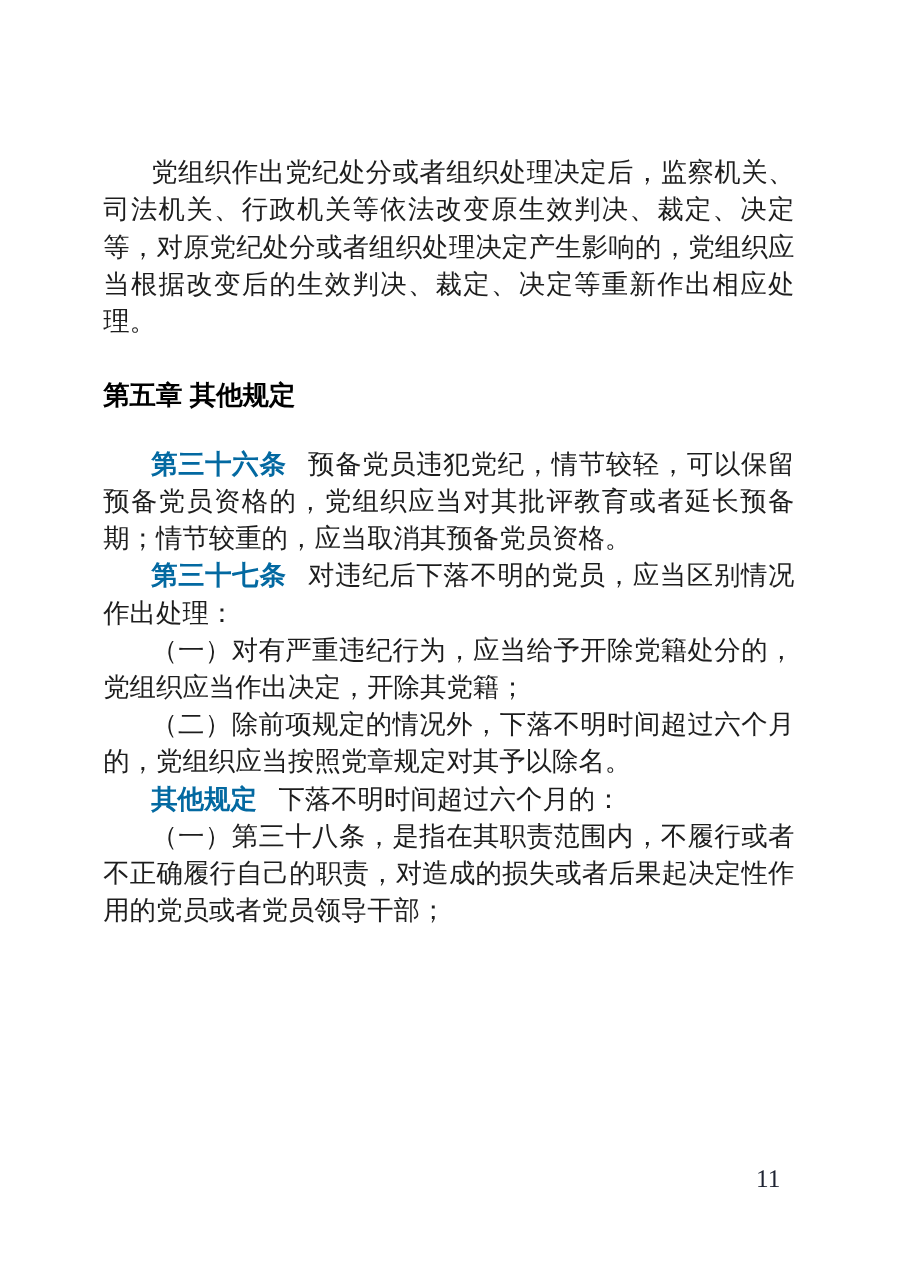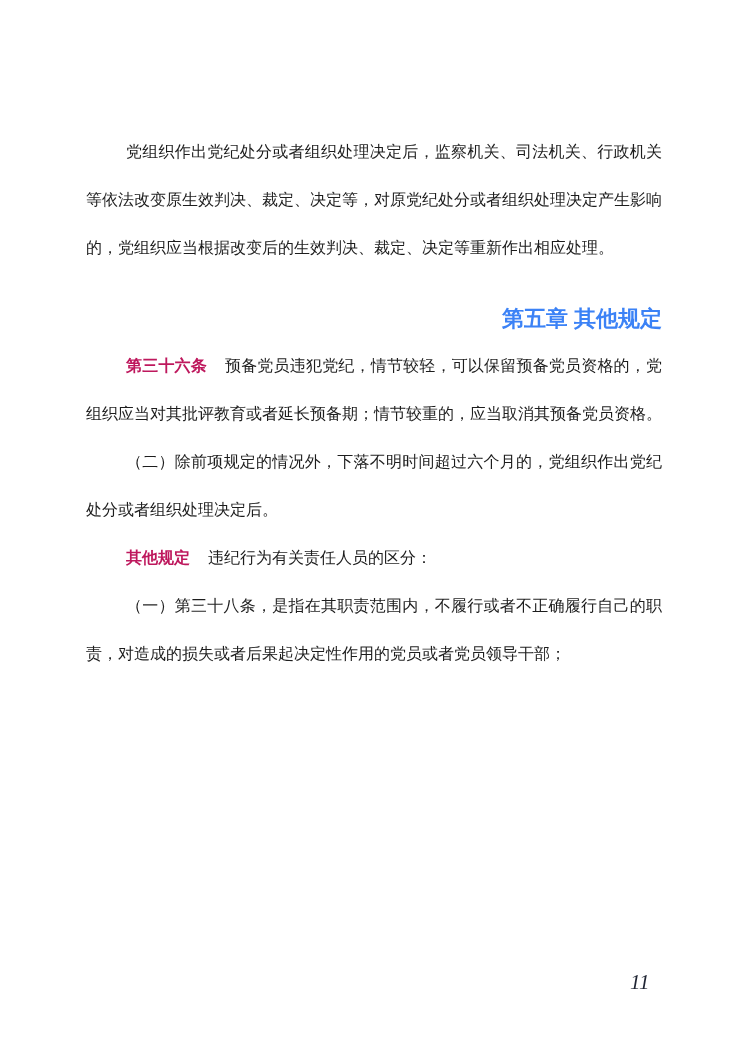--- a/index.html
+++ b/index.html
@@ -13,72 +13,73 @@
     height: 1060px;
     background: #ffffff;
     overflow: hidden;
     font-family: "Liberation Serif", serif;
   }
   .doc-body {
     padding: 128px 88px 0 86px;
   }
   .para {
     margin: 0;
-    font-size: 16px;
-    line-height: 48px;
+    font-size: 22px;
+    line-height: 31px;
     color: #1d1d1d;
     text-align: justify;
     text-indent: 40px;
     letter-spacing: 0;
     word-break: normal;
     line-break: strict;
   }
   .term {
     font-weight: bold;
     margin-right: 18px;
-    color: #be185d;
+    color: #0369a1;
   }
   .chapter {
-    margin: 29px 0 6px 0;
+    margin: 29px 0 24px 0;
     font-size: 22px;
     line-height: 35px;
     font-weight: bold;
-    text-align: right;
+    text-align: left;
     text-indent: 0;
-    color: #3b82f6;
+    color: #000000;
     font-family: "Liberation Sans", sans-serif;
   }
   .page-num {
     position: absolute;
     top: 971px;
     left: 630px;
     font-size: 21px;
     line-height: 22px;
     color: #1f2433;
     font-family: "Liberation Serif", serif;
-    font-style: italic;
   }
 </style>
 </head>
 <body>
 
 <div class="page">
   <div class="doc-body">
 
     <p class="para">党组织作出党纪处分或者组织处理决定后，监察机关、司法机关、行政机关等依法改变原生效判决、裁定、决定等，对原党纪处分或者组织处理决定产生影响的，党组织应当根据改变后的生效判决、裁定、决定等重新作出相应处理。</p>
 
     <h2 class="chapter">第五章 其他规定</h2>
 
     <p class="para"><b class="term">第三十六条</b><span>预备党员违犯党纪，情节较轻，可以保留预备党员资格的，党组织应当对其批评教育或者延长预备期；情节较重的，应当取消其预备党员资格。</span></p>
 
+    <p class="para"><b class="term">第三十七条</b><span>对违纪后下落不明的党员，应当区别情况作出处理：</span></p>
+
+    <p class="para">（一）对有严重违纪行为，应当给予开除党籍处分的，党组织应当作出决定，开除其党籍；</p>
+
+    <p class="para">（二）除前项规定的情况外，下落不明时间超过六个月的，党组织应当按照党章规定对其予以除名。</p>
 
 
-    <p class="para">（二）除前项规定的情况外，下落不明时间超过六个月的，党组织作出党纪处分或者组织处理决定后。</p>
-
-
-    <p class="para"><b class="term">其他规定</b><span>违纪行为有关责任人员的区分：</span></p>
+    <p class="para"><b class="term">其他规定</b><span>下落不明时间超过六个月的：</span></p>
 
     <p class="para">（一）第三十八条，是指在其职责范围内，不履行或者不正确履行自己的职责，对造成的损失或者后果起决定性作用的党员或者党员领导干部；</p>
 
   </div>
 
   <div class="page-num">11</div>
 </div>
 
 </body></html>

